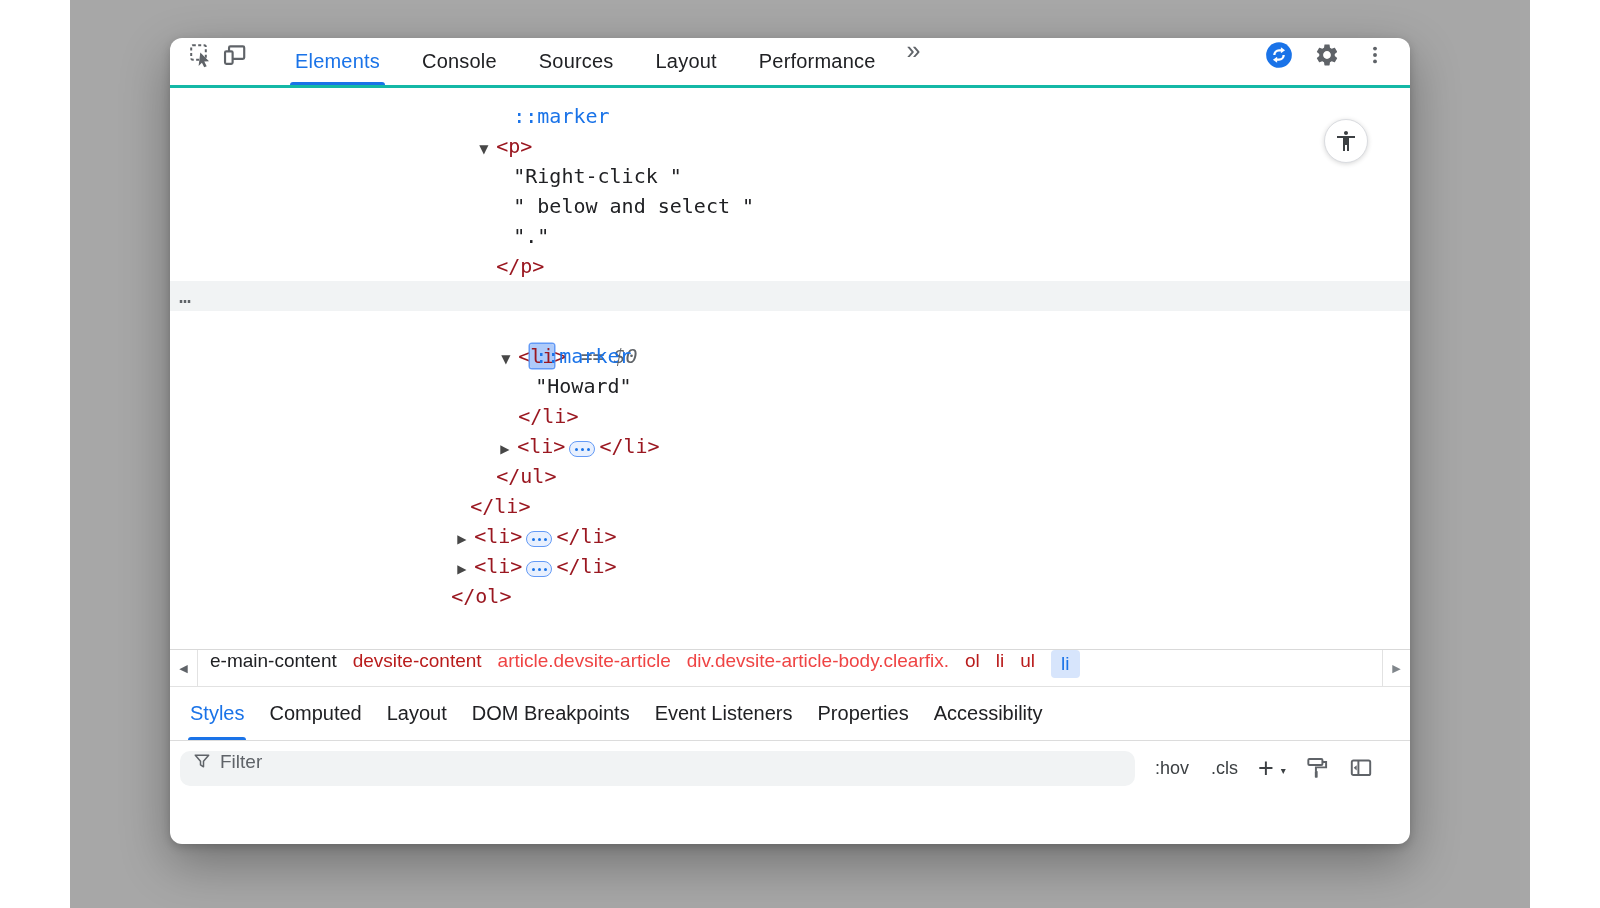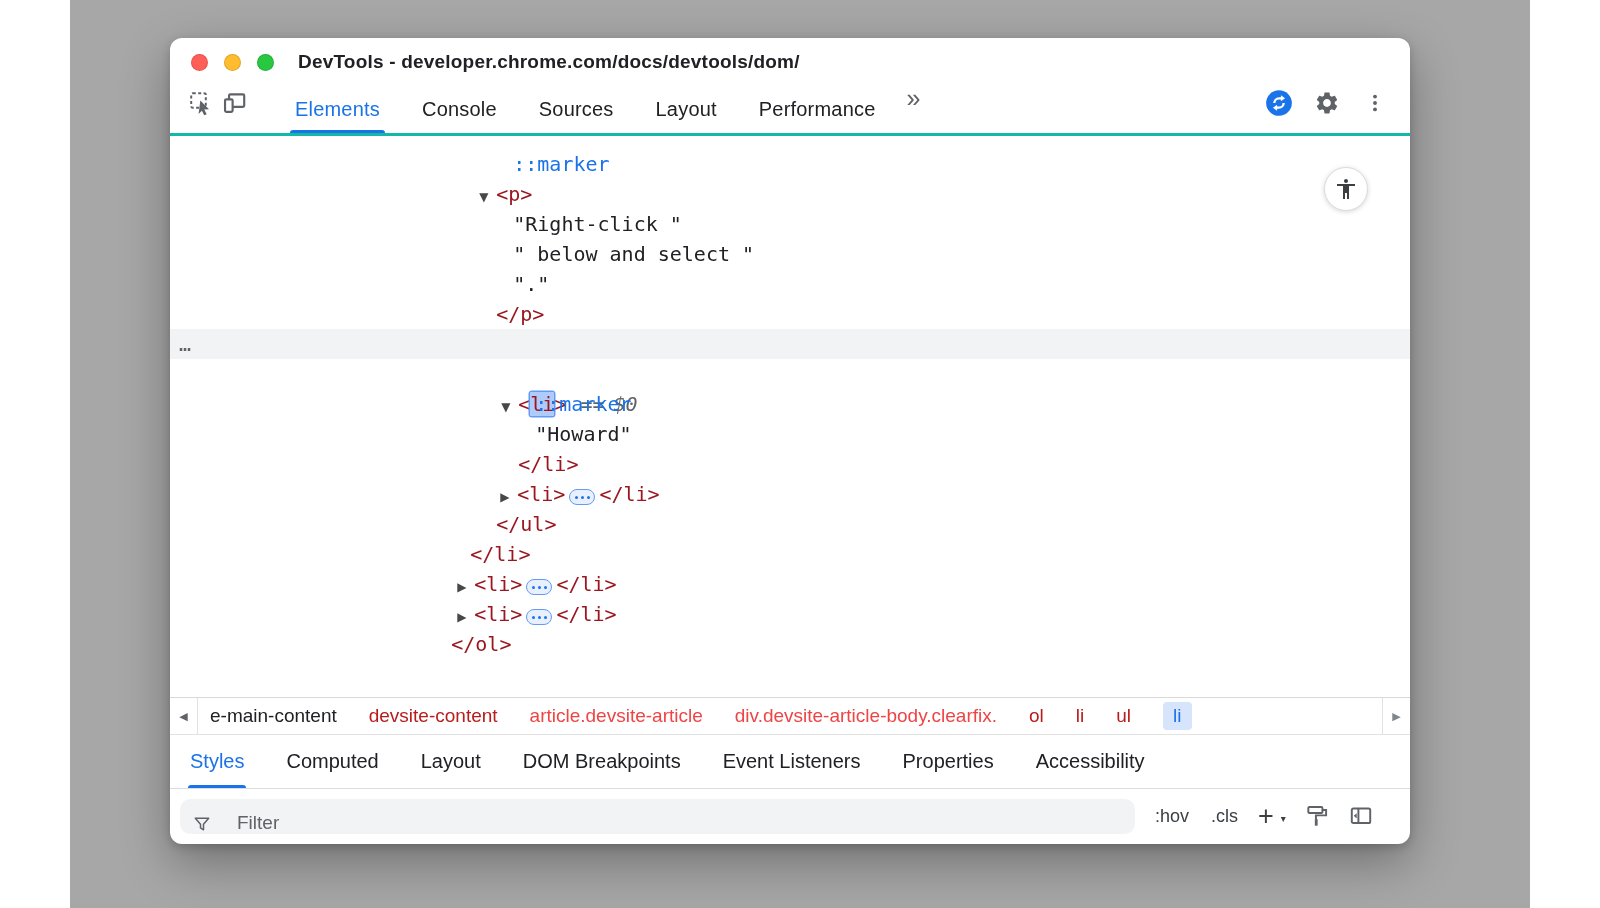--- a/index.html
+++ b/index.html
@@ -45,60 +45,52 @@
     border:1.5px solid #639af6;border-radius:9px;background:#e8f0fe;margin:0 4px;vertical-align:2px}
   .pill i{width:3.2px;height:3.2px;border-radius:50%;background:#1a73e8;display:block}
   .a11y-fab{position:absolute;top:31px;right:42px;width:44px;height:44px;border-radius:50%;background:#fff;
     border:1px solid #dadce0;box-shadow:0 1px 5px rgba(0,0,0,.16);display:flex;align-items:center;justify-content:center}
 
   
   .crumbbar{height:37px;border-top:1px solid #d9d9d9;display:flex;align-items:stretch;font-size:19px;background:#fff}
   .crumb-scroll{width:28px;display:flex;align-items:center;justify-content:center;color:#5f6368;
     font-size:11px;font-family:"DejaVu Sans",sans-serif;border-right:1px solid #e2e2e2}
   .crumb-scroll.right{border-right:none;border-left:1px solid #e2e2e2;color:#80868b}
-  .crumbs{flex:1;display:flex;align-items:center;gap:32px;padding:0 12px;overflow:hidden;white-space:nowrap}
+  .crumbs{flex:1;display:flex;align-items:flex-start;gap:16px;padding:0 12px;overflow:hidden;white-space:nowrap}
   .crumb{cursor:default}
   .crumb.dark{color:#202124}
   .crumb.tagc{color:#b91c1c}
   .crumb.classc{color:#ef4444}
   .crumb.sel{color:#1a73e8;background:#d7e5fc;padding:3px 10px;border-radius:4px}
 
   
-  .paneltabs{height:55px;display:flex;align-items:flex-start;gap:42px;padding:0 20px;font-size:20px;color:#202124;
+  .paneltabs{height:55px;display:flex;align-items:flex-start;gap:25px;padding:0 20px;font-size:20px;color:#202124;
     border-top:1px solid #e2e2e2;border-bottom:1px solid #dcdcdc}
   .ptab{position:relative;height:100%;display:flex;align-items:center;cursor:default}
   .ptab.active{color:#1a73e8}
   .ptab .tabline{left:-2px;right:-2px}
 
   
   .filterbar{height:54px;display:flex;align-items:center;padding:0 16px 0 10px;gap:18px}
-  .filter-pill{width:955px;height:35px;border-radius:10px;background:#f1f3f4;display:flex;align-items:flex-end;
-    padding:0 12px;gap:25px;flex:0 0 auto}
+  .filter-pill{width:955px;height:35px;border-radius:10px;background:#f1f3f4;display:flex;align-items:flex-start;
+    padding:0 12px;gap:8px;flex:0 0 auto}
   .filter-input{border:none;outline:none;background:transparent;font-size:19px;flex:1;color:#202124;font-family:inherit}
   .filter-input::placeholder{color:#5f6368}
   .state-btn{font-size:18px;color:#3c4043;padding:4px 2px;cursor:default}
   .plus-btn{font-size:27px;color:#3c4043;position:relative;line-height:22px;padding-right:12px;cursor:default}
   .plus-caret{position:absolute;right:0;bottom:-3px;font-size:10px;color:#3c4043;font-family:"DejaVu Sans",sans-serif}
   .ibtn{display:flex;align-items:center;justify-content:center;cursor:default}
 </style>
 </head>
 <body>
 
 <div class="backdrop"></div>
 
 <div class="window">
 
-  <div class="titlebar">
-    <div class="lights">
-      <span class="light red"></span>
-      <span class="light yellow"></span>
-      <span class="light green"></span>
-    </div>
-    <div class="title">DevTools - developer.chrome.com/docs/devtools/dom/</div>
-  </div>
 
   <div class="toolbar">
     <span class="tbtn">
       <svg width="26" height="26" viewBox="0 0 26 26">
         <rect x="3.2" y="3.2" width="14.6" height="14.6" rx="1.6" fill="none" stroke="#5f6368" stroke-width="2" stroke-dasharray="3 2.4"></rect>
         <path d="M12.3 10.6 L21 19.2 L16.3 19.6 L18.7 24.2 L16.2 25.3 L13.9 20.7 L10.6 24 Z" fill="#5f6368"></path>
       </svg>
     </span>
     <span class="tbtn">
       <svg width="26" height="26" viewBox="0 0 24 24">

